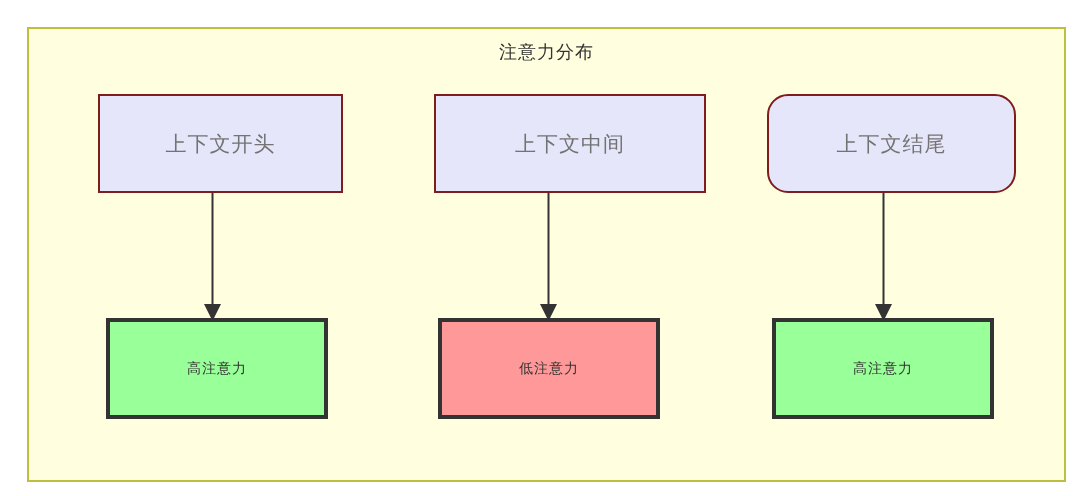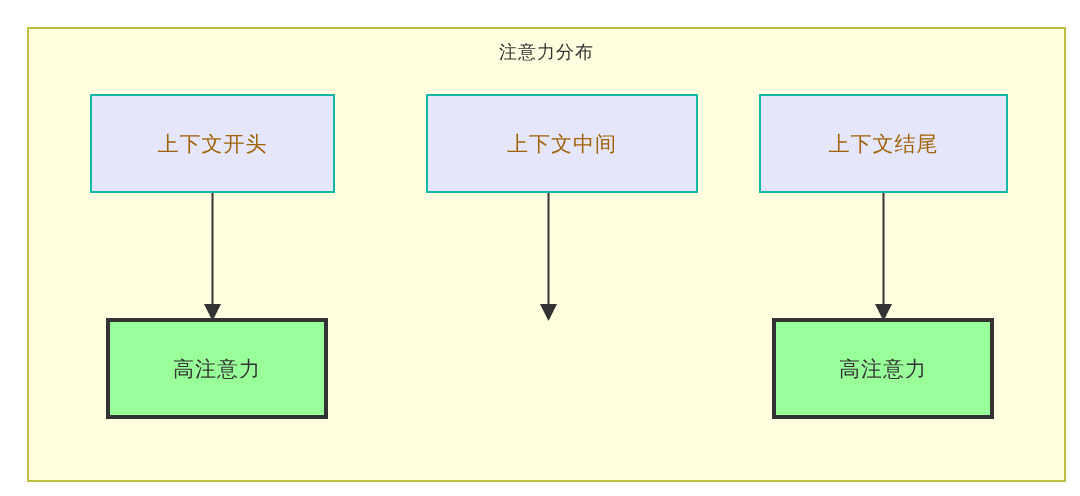--- a/index.html
+++ b/index.html
@@ -42,39 +42,40 @@
     font-size: 18px;
     color: #333333;
     letter-spacing: 1px;
     line-height: 1;
   }
 
   
   .node-top {
     position: absolute;
     background: #e6e6fa;
-    border: 2px solid #14b8a6;
+    border: 2px solid #7f1d1d;
     box-sizing: border-box;
     display: flex;
     align-items: center;
     justify-content: center;
     font-size: 21px;
-    color: #a16207;
+    color: #737373;
     letter-spacing: 1px;
+    margin-left: 8px;
   }
 
   
   .node-bottom {
     position: absolute;
     border: 4px solid #333333;
     box-sizing: border-box;
     display: flex;
     align-items: center;
     justify-content: center;
-    font-size: 21px;
+    font-size: 14px;
     color: #333333;
     letter-spacing: 1px;
   }
 
   .fill-high { background: #99ff99; }
   .fill-low  { background: #ff9999; }
 
   
   .arrow-svg {
     position: absolute;
@@ -107,22 +108,23 @@
 
     <div class="node-bottom fill-high" style="left:77px; top:289px; width:222px; height:101px;">高注意力</div>
 
     <div class="node-top" style="left:397px; top:65px; width:272px; height:99px;">上下文中间</div>
 
     <svg class="arrow-svg" style="left:0; top:0; width:1039px; height:455px;">
       <line class="arrow-line" x1="519.5" y1="164" x2="519.5" y2="281"></line>
       <polygon class="arrow-head" points="519.5,292 511,275 528,275"></polygon>
     </svg>
 
+    <div class="node-bottom fill-low" style="left:409px; top:289px; width:222px; height:101px;">低注意力</div>
 
-    <div class="node-top" style="left:730px; top:65px; width:249px; height:99px;">上下文结尾</div>
+    <div class="node-top" style="left:730px; top:65px; width:249px; height:99px;border-radius:21px;">上下文结尾</div>
 
     <svg class="arrow-svg" style="left:0; top:0; width:1039px; height:455px;">
       <line class="arrow-line" x1="854.5" y1="164" x2="854.5" y2="281"></line>
       <polygon class="arrow-head" points="854.5,292 846,275 863,275"></polygon>
     </svg>
 
     <div class="node-bottom fill-high" style="left:743px; top:289px; width:222px; height:101px;">高注意力</div>
 
   </div>
 </div>

